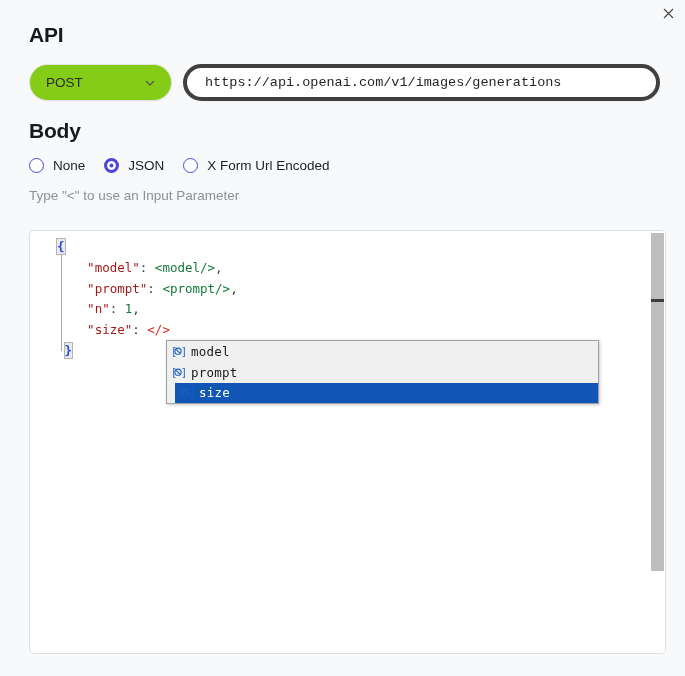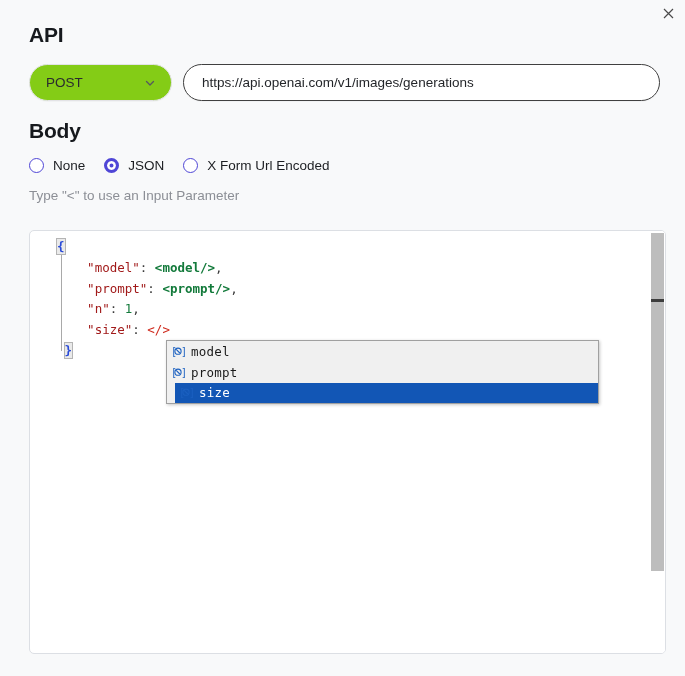--- a/index.html
+++ b/index.html
@@ -81,25 +81,25 @@
     height: 12px;
     display: block;
   }
   .chev svg { display: block; }
 
   .url-input {
     width: 477px;
     height: 37px;
     box-sizing: border-box;
     background: #ffffff;
-    border: 1px solid #404040;
+    border: 4px solid #404040;
     border-radius: 19px;
     padding: 0 18px;
     font-size: 13.5px;
-    font-family: Liberation Sans, sans-serif;
+    font-family: Liberation Mono, monospace;
     color: #24262a;
     outline: none;
     box-shadow: 0 1px 1px rgba(0,0,0,0.03);
   }
 
   
   .radio-row {
     position: absolute;
     left: 29px;
     top: 158px;
@@ -185,21 +185,21 @@
 
   
   .brace {
     color: #2a4bd7;
     background: #eaeaea;
     outline: 1px solid #b4b4b4;
     font-weight: 700;
   }
   .tok-key    { color: #a11a1a; }
   .tok-punct  { color: #3b3b3b; }
-  .tok-tag    { color: #137a3b; font-weight: 700; margin-top: 48px; }
+  .tok-tag    { color: #137a3b; font-weight: 400; margin-top: 48px; }
   .tok-num    { color: #137a3b; }
   .tok-bad    { color: #cf2a1d; }
 
   
   .vscroll-track {
     position: absolute;
     right: 0px;
     top: 0px;
     width: 15px;
     height: 100%;

